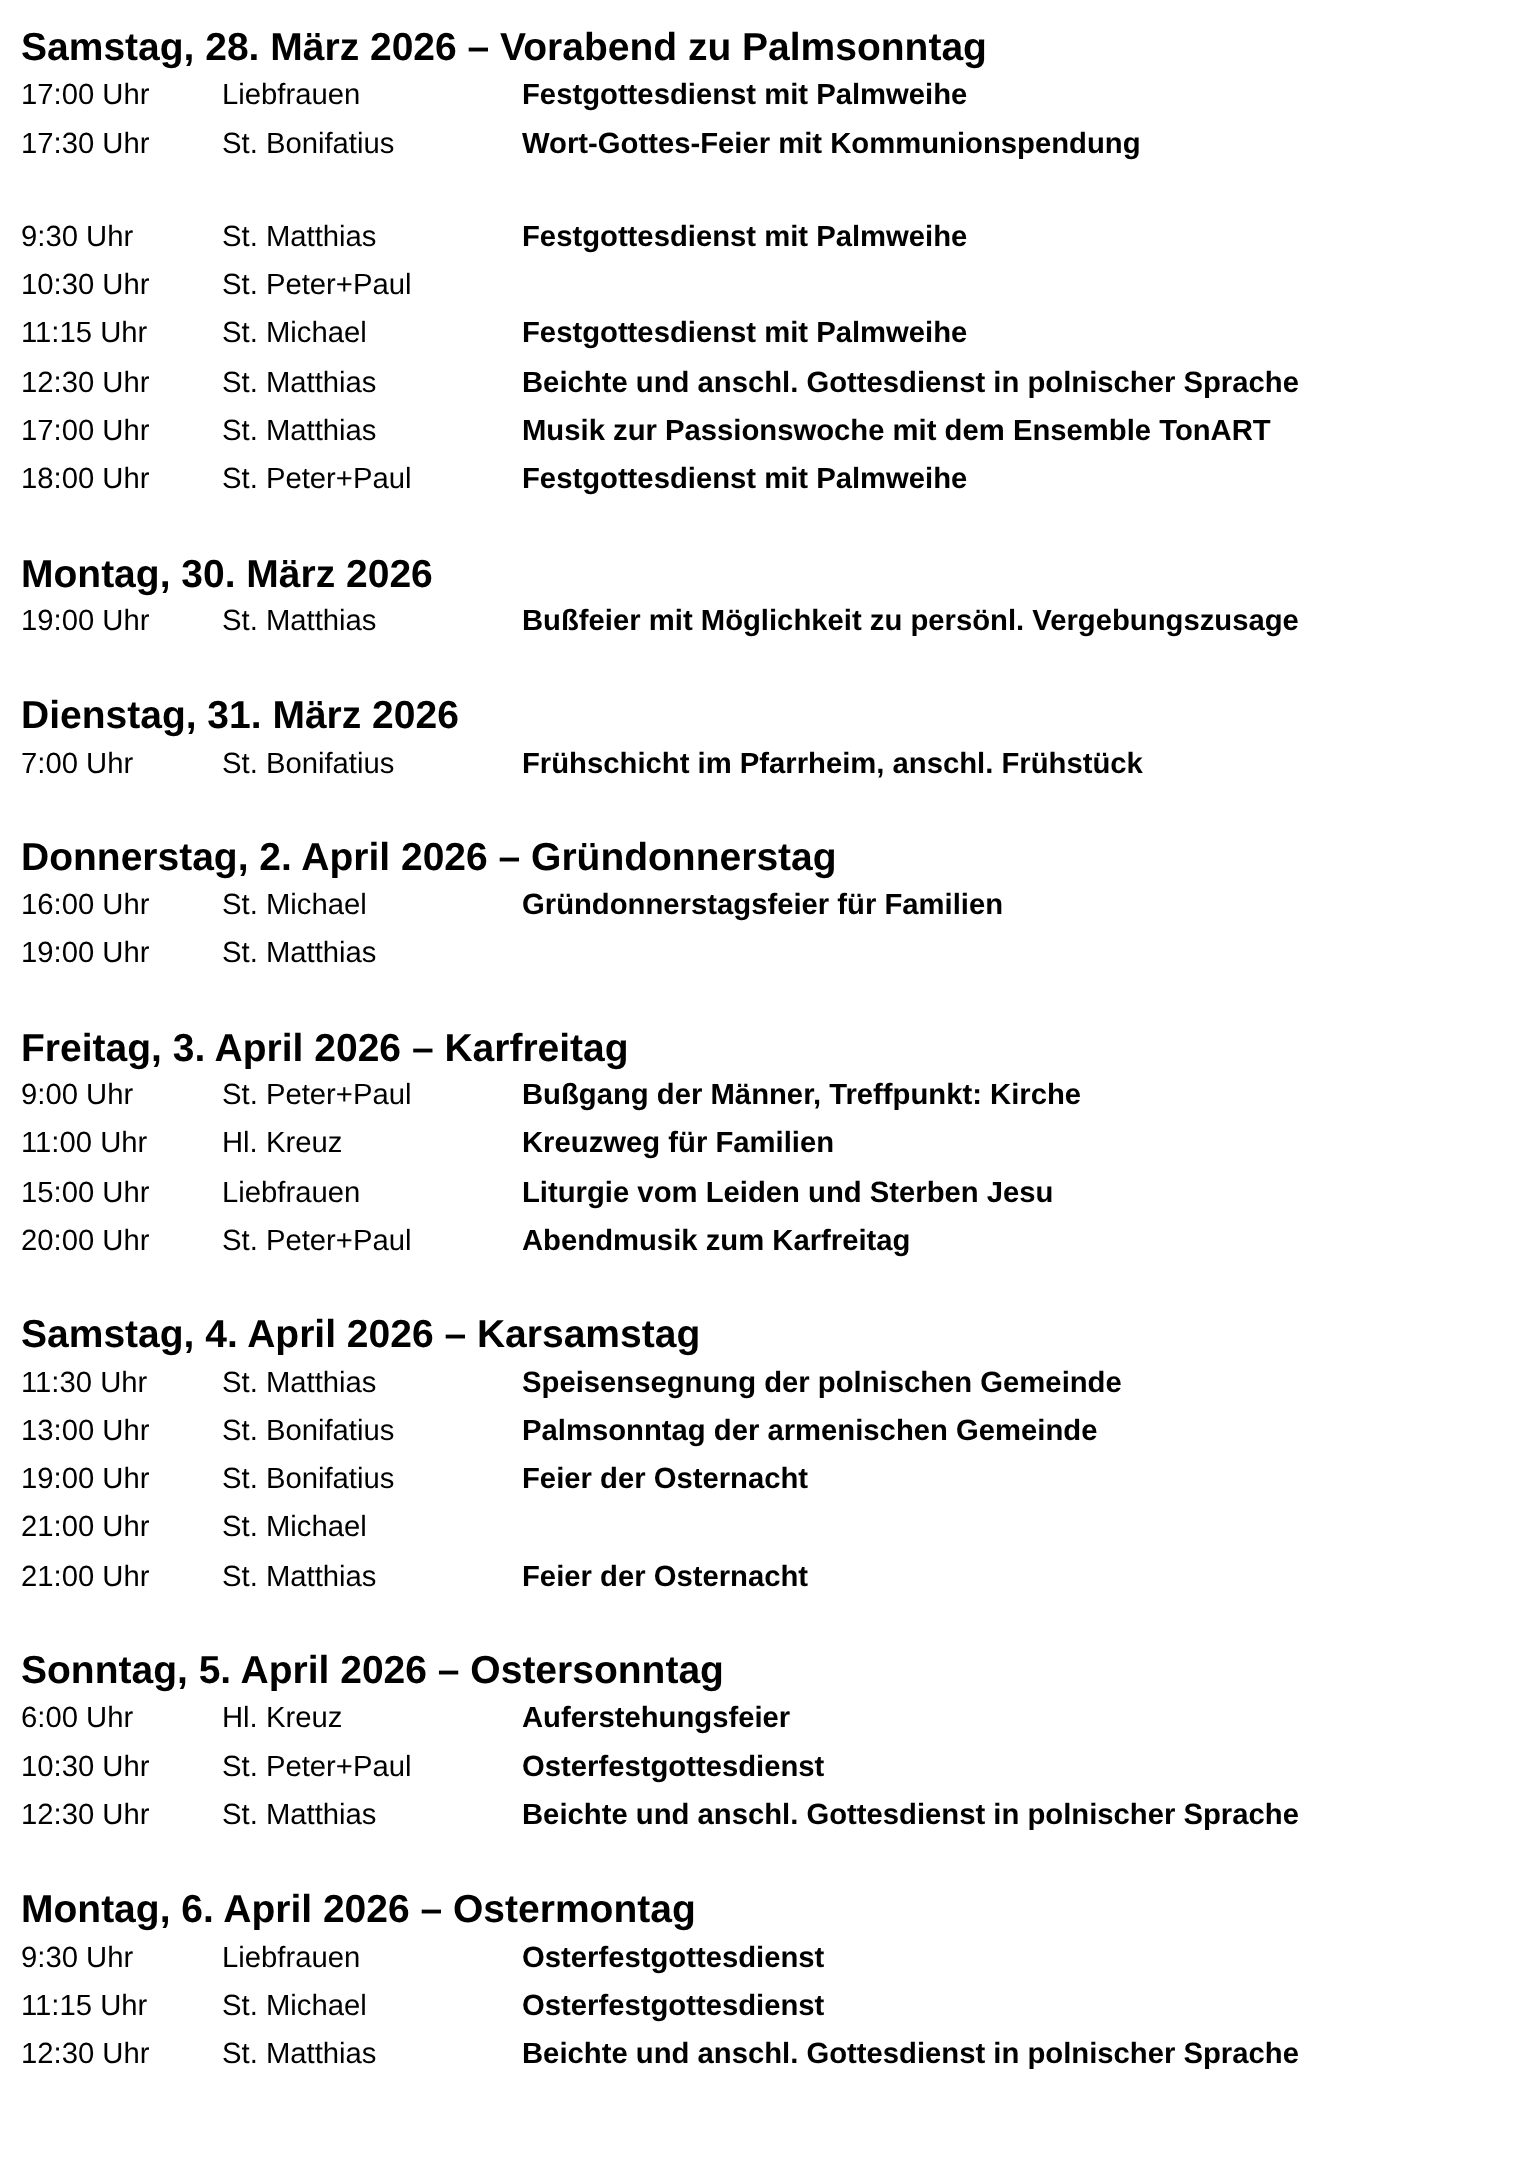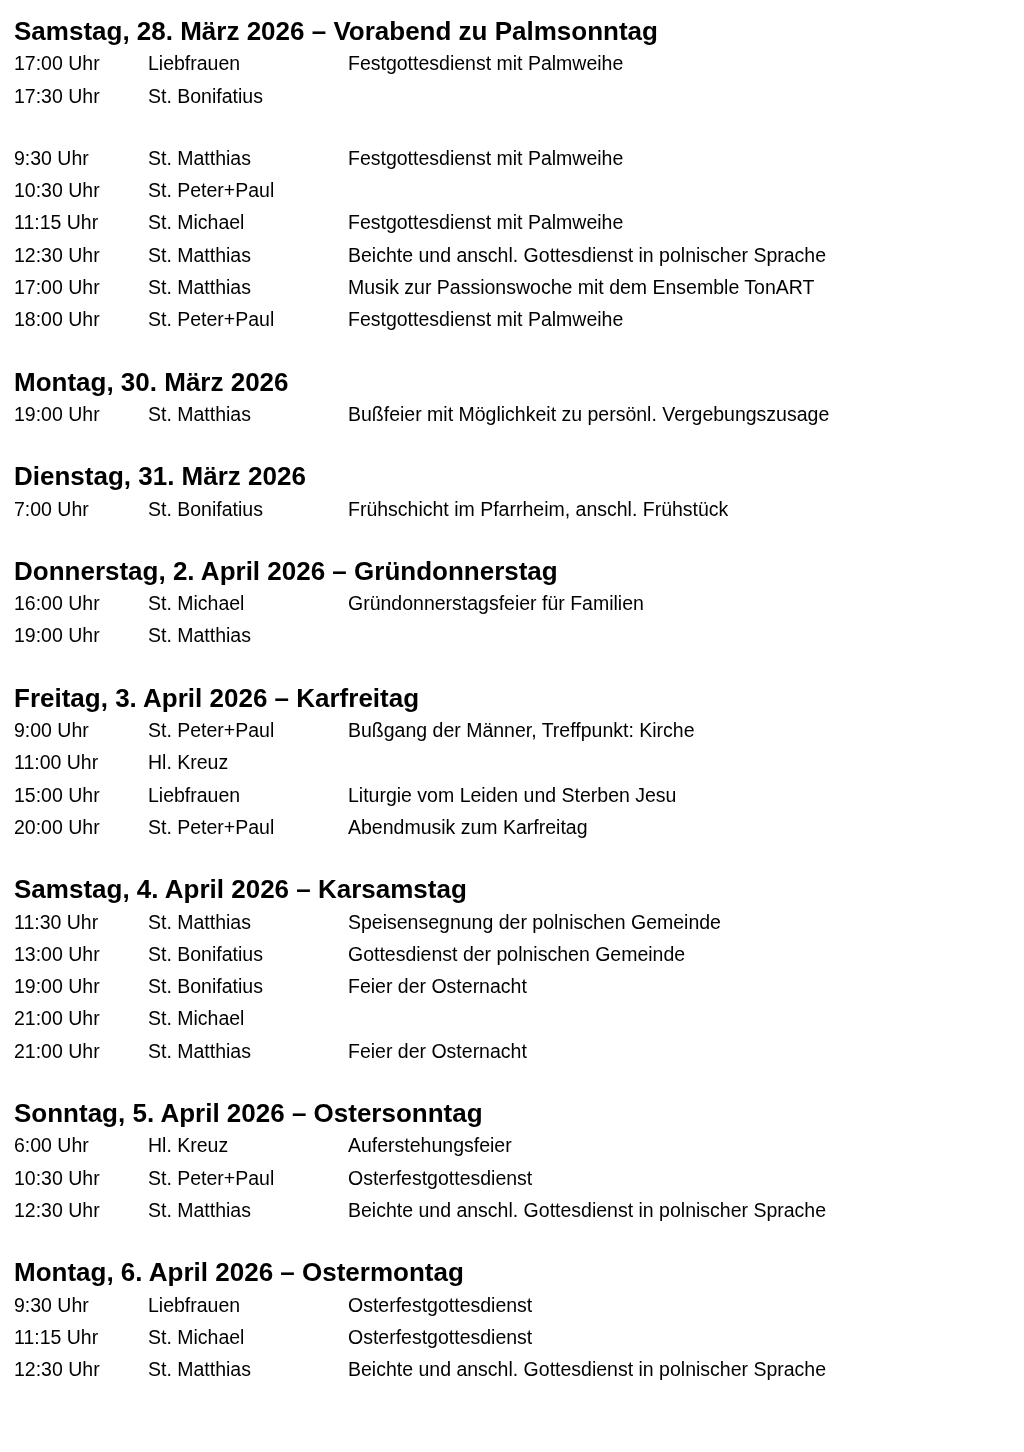--- a/index.html
+++ b/index.html
@@ -42,38 +42,40 @@
   .col-time {
     flex: 0 0 134px;
     width: 134px;
   }
   .col-location {
     flex: 0 0 200px;
     width: 200px;
   }
   .col-description {
     flex: 1 1 auto;
+    font-weight: bold;
   }
 </style>
 </head>
 <body>
 
 <div class="doc" id="doc-root">
   <section class="day-section">
     <h2 class="day-heading">Samstag, 28. März 2026 – Vorabend zu Palmsonntag</h2>
     <div class="event-list">
   <div class="event-row">
     <span class="col-time">17:00 Uhr</span>
     <span class="col-location">Liebfrauen</span>
     <span class="col-description">Festgottesdienst mit Palmweihe</span>
   </div>
 
   <div class="event-row">
     <span class="col-time">17:30 Uhr</span>
     <span class="col-location">St. Bonifatius</span>
+    <span class="col-description">Wort-Gottes-Feier mit Kommunionspendung</span>
   </div>
 </div>
   </section>
 
   <section class="day-section">
     <div class="event-list">
   <div class="event-row">
     <span class="col-time">9:30 Uhr</span>
     <span class="col-location">St. Matthias</span>
     <span class="col-description">Festgottesdienst mit Palmweihe</span>
@@ -153,20 +155,21 @@
     <div class="event-list">
   <div class="event-row">
     <span class="col-time">9:00 Uhr</span>
     <span class="col-location">St. Peter+Paul</span>
     <span class="col-description">Bußgang der Männer, Treffpunkt: Kirche</span>
   </div>
 
   <div class="event-row">
     <span class="col-time">11:00 Uhr</span>
     <span class="col-location">Hl. Kreuz</span>
+    <span class="col-description">Kreuzweg für Familien</span>
   </div>
 
   <div class="event-row">
     <span class="col-time">15:00 Uhr</span>
     <span class="col-location">Liebfrauen</span>
     <span class="col-description">Liturgie vom Leiden und Sterben Jesu</span>
   </div>
 
   <div class="event-row">
     <span class="col-time">20:00 Uhr</span>
@@ -181,21 +184,21 @@
     <div class="event-list">
   <div class="event-row">
     <span class="col-time">11:30 Uhr</span>
     <span class="col-location">St. Matthias</span>
     <span class="col-description">Speisensegnung der polnischen Gemeinde</span>
   </div>
 
   <div class="event-row">
     <span class="col-time">13:00 Uhr</span>
     <span class="col-location">St. Bonifatius</span>
-    <span class="col-description">Gottesdienst der polnischen Gemeinde</span>
+    <span class="col-description">Palmsonntag der armenischen Gemeinde</span>
   </div>
 
   <div class="event-row">
     <span class="col-time">19:00 Uhr</span>
     <span class="col-location">St. Bonifatius</span>
     <span class="col-description">Feier der Osternacht</span>
   </div>
 
   <div class="event-row">
     <span class="col-time">21:00 Uhr</span>

